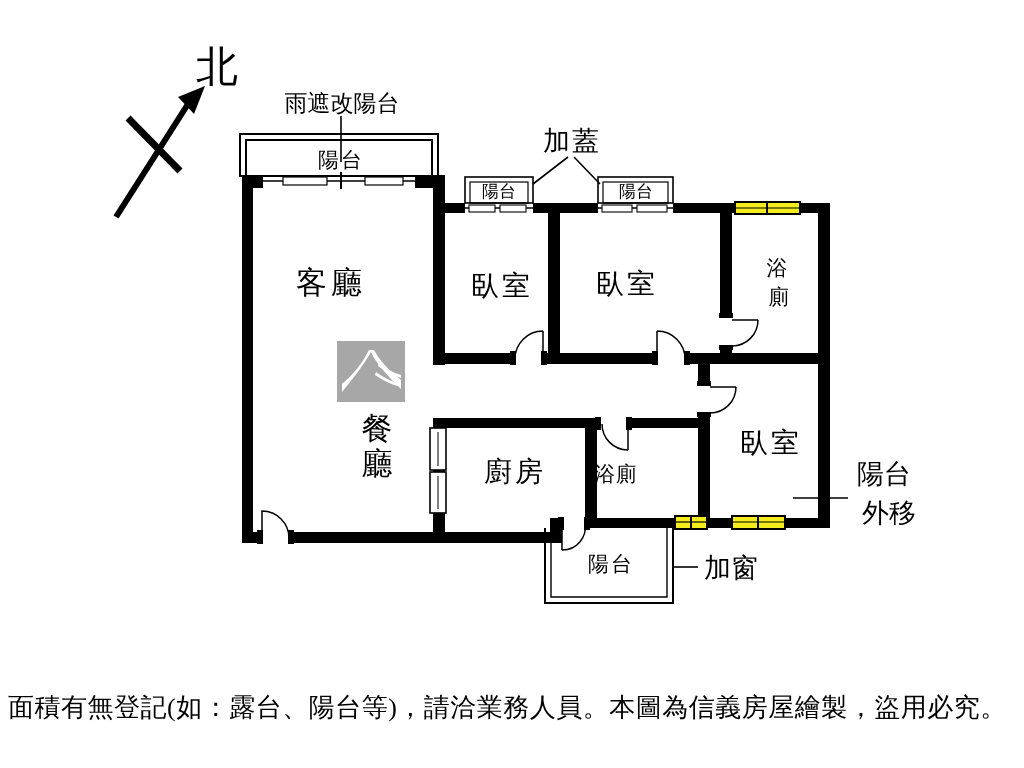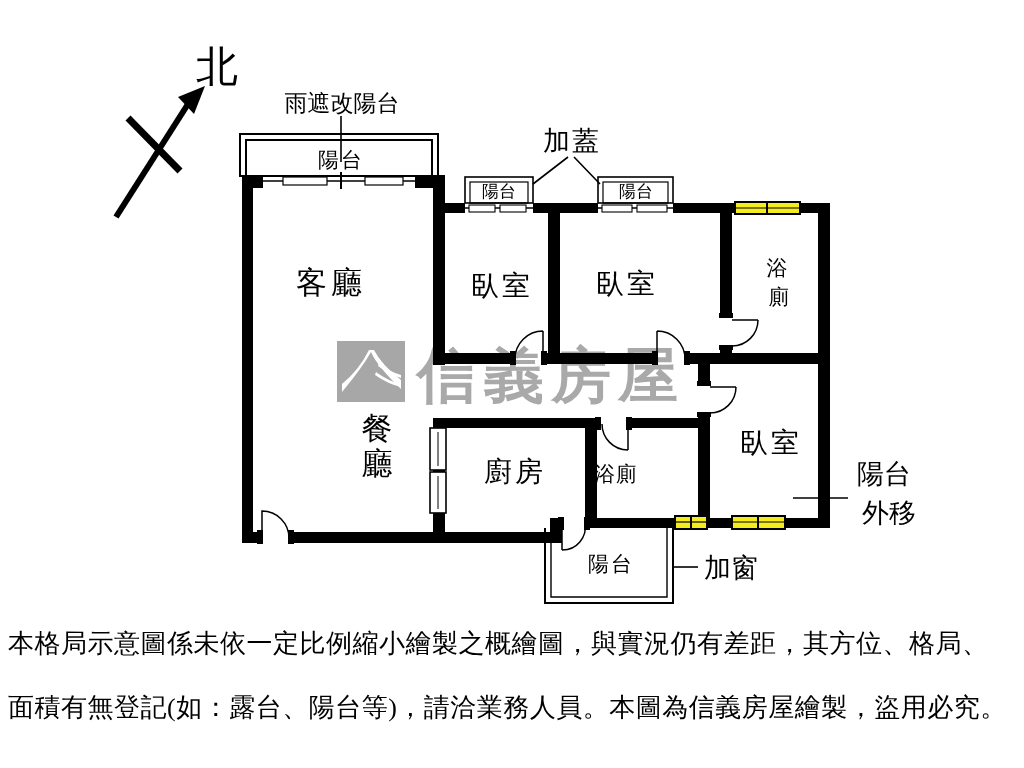--- a/index.html
+++ b/index.html
@@ -27,21 +27,20 @@
 <div id="stage">
 
   <svg width="1024" height="768" aria-hidden="true">
     <g opacity="0.88">
       <rect x="337" y="341" width="68" height="61" fill="#9b9b9b"></rect>
       <path d="M342 392 Q362 368 371 352 Q377 366 401 389 L401 380 Q381 364 374 350 L369 350 Q359 370 342 384 Z" fill="#ffffff"></path>
       <path d="M375 375 Q388 384 401 387 L401 384 Q388 381 376 372 Z" fill="#ffffff"></path>
       <path d="M378 366 Q390 375 401 378 L401 375 Q390 372 379 363 Z" fill="#ffffff"></path>
     </g>
   </svg>
-  <div class="wm-brand" style="left:417px;top:336px;">信義房屋</div>
 
   <svg width="1024" height="768">
 
     <g stroke="#000" stroke-width="2" fill="none">
       <rect x="240" y="134" width="198" height="42"></rect>
       <rect x="246" y="140" width="186" height="36"></rect>
       <rect x="465" y="177" width="68" height="26" stroke-width="1.6"></rect>
       <rect x="470" y="182" width="58" height="21" stroke-width="1.2"></rect>
       <rect x="598" y="177" width="75" height="26" stroke-width="1.6"></rect>
       <rect x="603" y="182" width="65" height="21" stroke-width="1.2"></rect>
@@ -165,16 +164,15 @@
   <div class="lbl" style="left:377px;top:463px;font-size:31px;">廳</div>
   <div class="lbl" style="left:515px;top:472px;font-size:28px;letter-spacing:3px;">廚房</div>
   <div class="lbl" style="left:616px;top:474px;font-size:21px;letter-spacing:1px;">浴廁</div>
   <div class="lbl" style="left:771px;top:443px;font-size:28px;letter-spacing:3px;">臥室</div>
 
   <div class="lbl" style="left:611px;top:564px;font-size:21px;letter-spacing:2px;">陽台</div>
   <div class="lbl" style="left:731px;top:568px;font-size:27px;">加窗</div>
   <div class="lbl" style="left:884px;top:474px;font-size:27px;">陽台</div>
   <div class="lbl" style="left:889px;top:513px;font-size:27px;">外移</div>
 
-  <div class="disc" style="top:628px;">本格局示意圖係未依一定比例縮小繪製之概繪圖，與實況仍有差距，其方位、格局、</div>
   <div class="disc" style="top:692px;">面積有無登記(如：露台、陽台等)，請洽業務人員。本圖為信義房屋繪製，盜用必究。</div>
 
 </div>
 
 </body></html>

